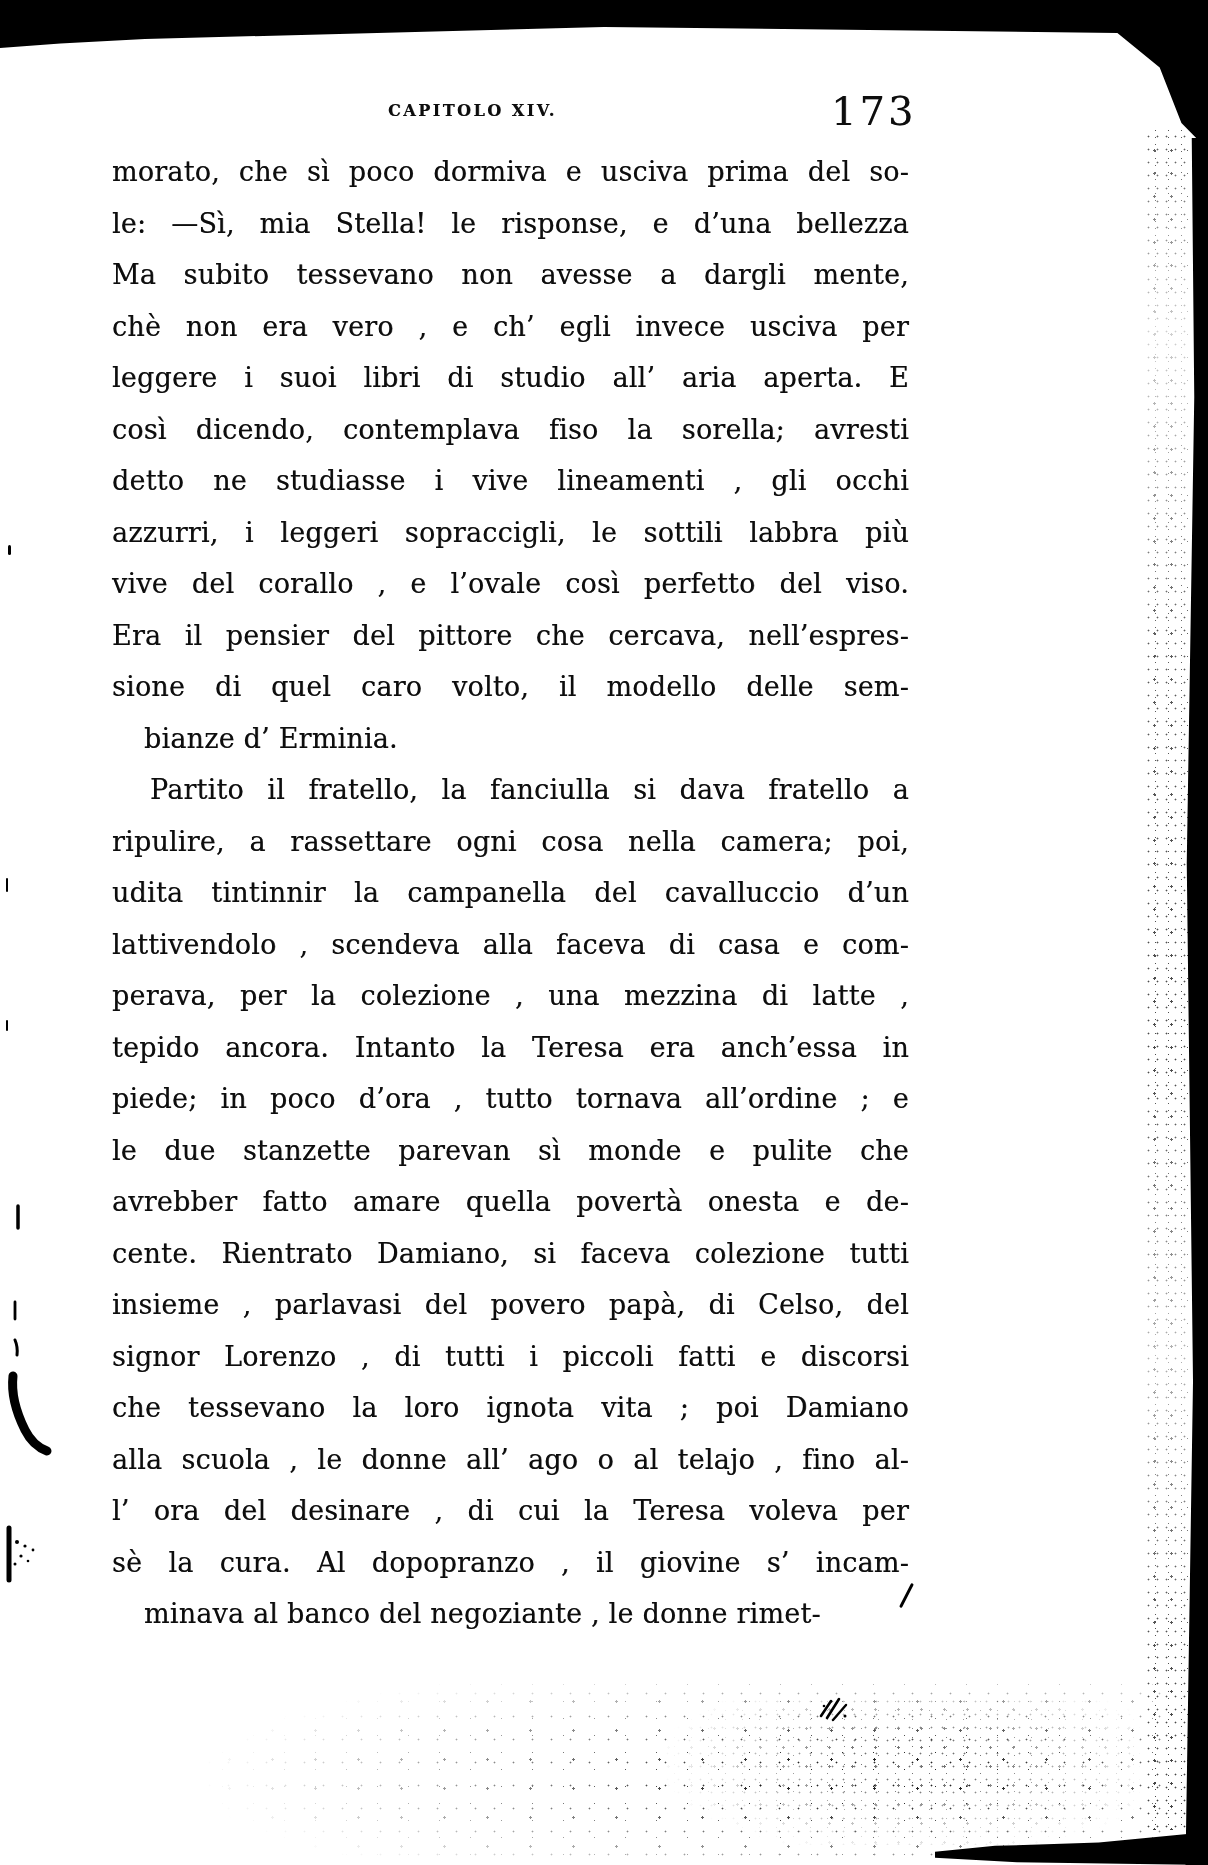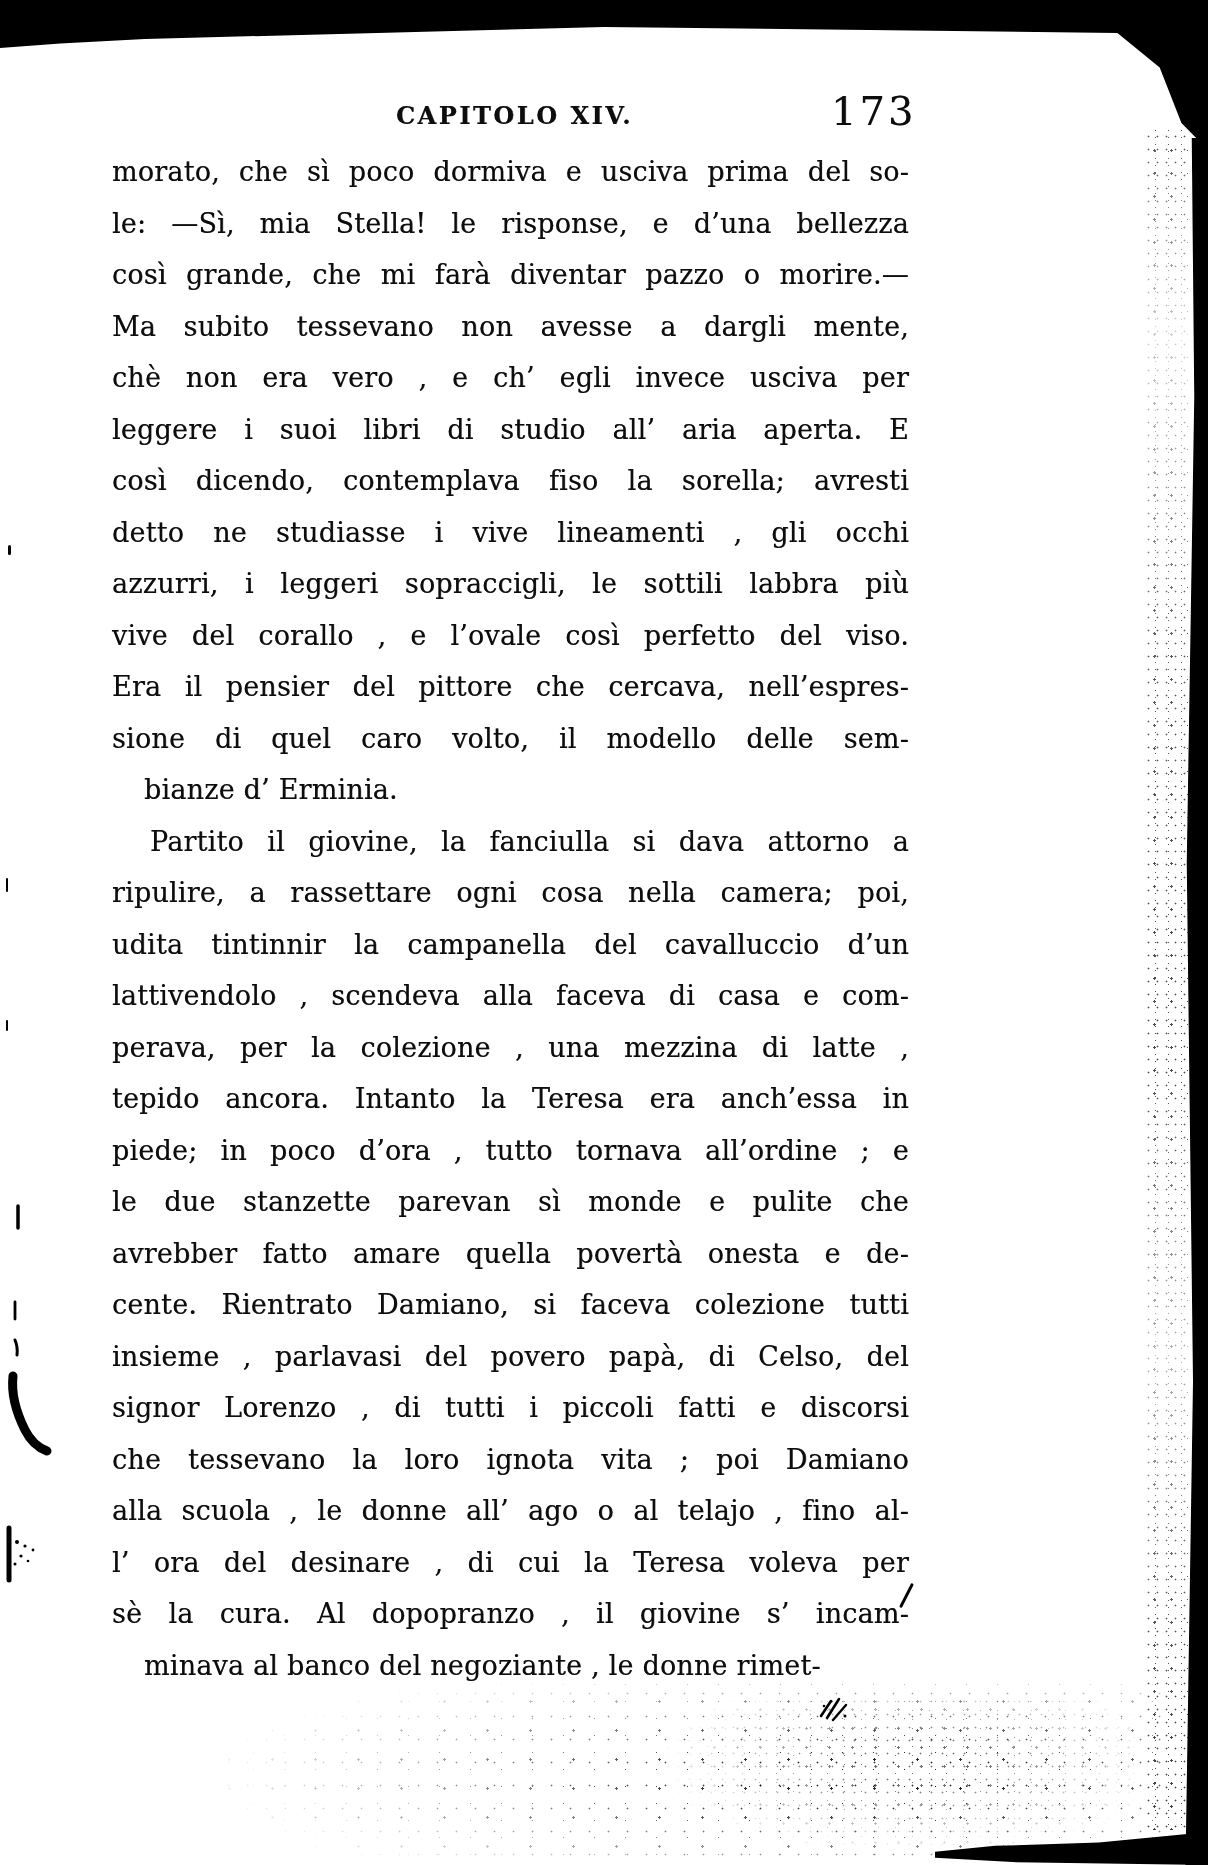--- a/index.html
+++ b/index.html
@@ -54,22 +54,22 @@
     opacity:.55;
     -webkit-mask-image:radial-gradient(ellipse 65% 80% at 55% 45%,#000 20%,transparent 80%);
             mask-image:radial-gradient(ellipse 65% 80% at 55% 45%,#000 20%,transparent 80%);
   }
   .margin-marks{position:absolute;left:0;top:1190px;width:120px;height:420px;}
   .tick{position:absolute;background:#000;border-radius:2px;}
   .backslash-mark{position:absolute;left:905px;top:1582px;width:3px;height:27px;background:#000;transform:rotate(27deg);border-radius:2px;}
   .squiggle-mark{position:absolute;left:818px;top:1694px;width:34px;height:30px;}
   
   .chapter-heading{
-    position:absolute;left:396px;top:101px;
-    font-size:24px;letter-spacing:2.5px;font-weight:bold;
+    position:absolute;left:388px;top:101px;
+    font-size:16px;letter-spacing:2.5px;font-weight:bold;
     text-shadow:0.4px 0.2px 0 rgba(0,0,0,.5);
   }
   .page-number{
     position:absolute;left:831px;top:88px;
     font-size:40px;letter-spacing:3px;
     text-shadow:0.4px 0.2px 0 rgba(0,0,0,.5);
   }
   .page-body{
     position:absolute;left:112px;top:146px;width:797px;
     font-size:27px;line-height:51.5px;
@@ -124,32 +124,31 @@
     <circle cx="27" cy="22" r="1.5" fill="#000"></circle>
       <circle cx="6" cy="12" r="1.3" fill="#000"></circle>
   </svg>
 
   <span class="chapter-heading">CAPITOLO XIV.</span>
   <span class="page-number">173</span>
 
   <main class="page-body">
       <div class="line">morato, che sì poco dormiva e usciva prima del so-</div>
       <div class="line">le: —Sì, mia Stella! le risponse, e d’una bellezza</div>
-      <div class="line">così grande, che mi farà diventar pazzo o morire.—</div>
       <div class="line">Ma subito tessevano non avesse a dargli mente,</div>
       <div class="line">chè non era vero , e ch’ egli invece usciva per</div>
       <div class="line">leggere i suoi libri di studio all’ aria aperta. E</div>
       <div class="line">così dicendo, contemplava fiso la sorella; avresti</div>
       <div class="line">detto ne studiasse i vive lineamenti , gli occhi</div>
       <div class="line">azzurri, i leggeri sopraccigli, le sottili labbra più</div>
       <div class="line">vive del corallo , e l’ovale così perfetto del viso.</div>
       <div class="line">Era il pensier del pittore che cercava, nell’espres-</div>
       <div class="line">sione di quel caro volto, il modello delle sem-</div>
       <div class="line last">bianze d’ Erminia.</div>
-      <div class="line indent">Partito il giovine, la fanciulla si dava attorno a</div>
+      <div class="line indent">Partito il fratello, la fanciulla si dava fratello a</div>
       <div class="line">ripulire, a rassettare ogni cosa nella camera; poi,</div>
       <div class="line">udita tintinnir la campanella del cavalluccio d’un</div>
       <div class="line">lattivendolo , scendeva alla faceva di casa e com-</div>
       <div class="line">perava, per la colezione , una mezzina di latte ,</div>
       <div class="line">tepido ancora. Intanto la Teresa era anch’essa in</div>
       <div class="line">piede; in poco d’ora , tutto tornava all’ordine ; e</div>
       <div class="line">le due stanzette parevan sì monde e pulite che</div>
       <div class="line">avrebber fatto amare quella povertà onesta e de-</div>
       <div class="line">cente. Rientrato Damiano, si faceva colezione tutti</div>
       <div class="line">insieme , parlavasi del povero papà, di Celso, del</div>

